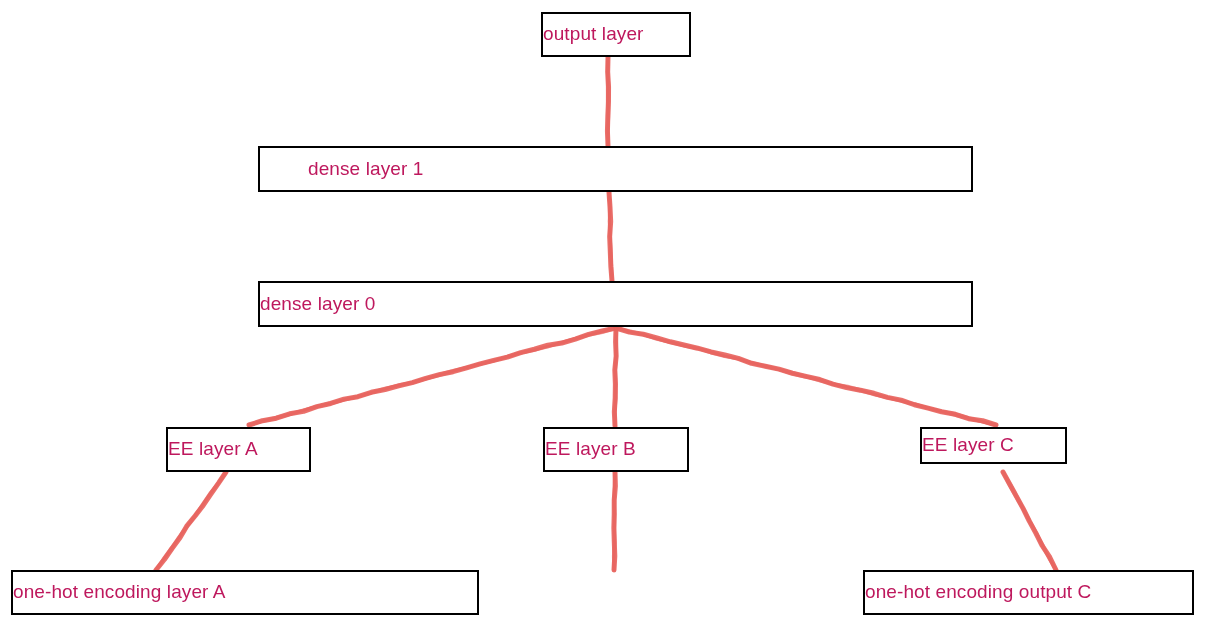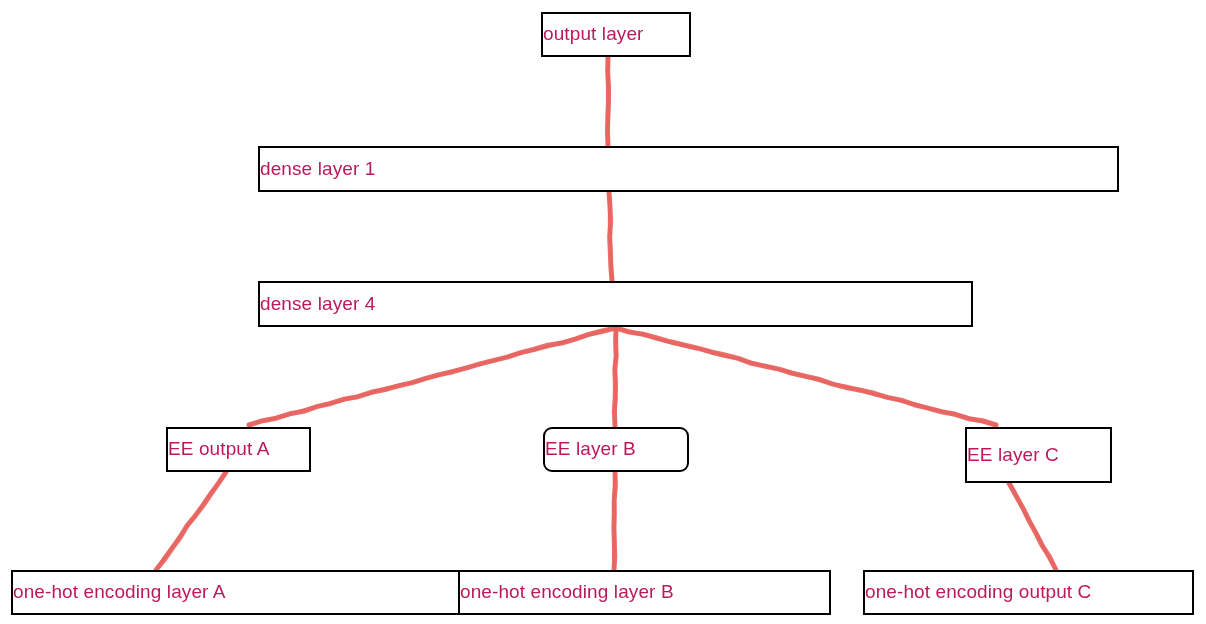--- a/index.html
+++ b/index.html
@@ -89,45 +89,42 @@
         <path d="M1056.00 570.00L1049.88 557.48L1042.27 545.76L1035.98 533.33L1029.31 521.10L1023.18 508.59L1016.44 496.40L1009.73 484.19L1003.00 472.00" stroke="#e8645e" stroke-width="5" stroke-linecap="round" stroke-linejoin="round" fill="none" opacity="0.92"></path>
         <path d="M1056.00 570.00L1048.72 558.10L1043.02 545.35L1036.30 533.16L1029.56 520.97L1023.12 508.62L1016.87 496.16L1010.19 483.94L1003.00 472.00" stroke="#e8645e" stroke-width="3.2" stroke-linecap="round" stroke-linejoin="round" fill="none" opacity="0.55"></path>
         <path d="M1056.00 570.00L1049.05 557.92L1042.28 545.75L1036.62 532.98L1029.81 520.83L1023.05 508.65L1015.81 496.74L1009.16 484.50L1003.00 472.00" stroke="#e8645e" stroke-width="3.2" stroke-linecap="round" stroke-linejoin="round" fill="none" opacity="0.55"></path>
       </g>
     </svg>
 
   <div class="node-box" style="left: 541px; top: 12px; width: 150px; height: 45px; border-color: rgb(0, 0, 0);">
     <span class="node-label">output layer</span>
   </div>
 
-  <div class="node-box" style="left: 258px; top: 146px; width: 861px; height: 46px; border-color: rgb(0, 0, 0);">
+  <div class="node-box" style="left: 258px; top: 146px; width: 715px; height: 46px; border-color: rgb(0, 0, 0); padding-left: 48px;">
     <span class="node-label">dense layer 1</span>
   </div>
 
   <div class="node-box" style="left: 258px; top: 281px; width: 715px; height: 46px; border-color: rgb(0, 0, 0);">
-    <span class="node-label">dense layer 4</span>
+    <span class="node-label">dense layer 0</span>
   </div>
 
   <div class="node-box" style="left: 166px; top: 427px; width: 145px; height: 45px; border-color: rgb(0, 0, 0);">
-    <span class="node-label">EE output A</span>
+    <span class="node-label">EE layer A</span>
   </div>
 
-  <div class="node-box" style="left: 543px; top: 427px; width: 146px; height: 45px; border-color: rgb(0, 0, 0); border-radius: 9px;">
+  <div class="node-box" style="left: 543px; top: 427px; width: 146px; height: 45px; border-color: rgb(0, 0, 0);">
     <span class="node-label">EE layer B</span>
   </div>
 
-  <div class="node-box" style="left: 920px; top: 427px; width: 147px; height: 56px; border-color: rgb(0, 0, 0); margin-left: 45px;">
+  <div class="node-box" style="left: 920px; top: 427px; width: 147px; height: 37px; border-color: rgb(0, 0, 0);">
     <span class="node-label">EE layer C</span>
   </div>
 
   <div class="node-box" style="left: 11px; top: 570px; width: 468px; height: 45px; border-color: rgb(0, 0, 0);">
     <span class="node-label">one-hot encoding layer A</span>
   </div>
 
-  <div class="node-box" style="left: 458px; top: 570px; width: 373px; height: 45px; border-color: rgb(0, 0, 0);">
-    <span class="node-label">one-hot encoding layer B</span>
-  </div>
 
   <div class="node-box" style="left: 863px; top: 570px; width: 331px; height: 45px; border-color: rgb(0, 0, 0);">
     <span class="node-label">one-hot encoding output C</span>
   </div>
 
 </div>
 
 </body></html>

